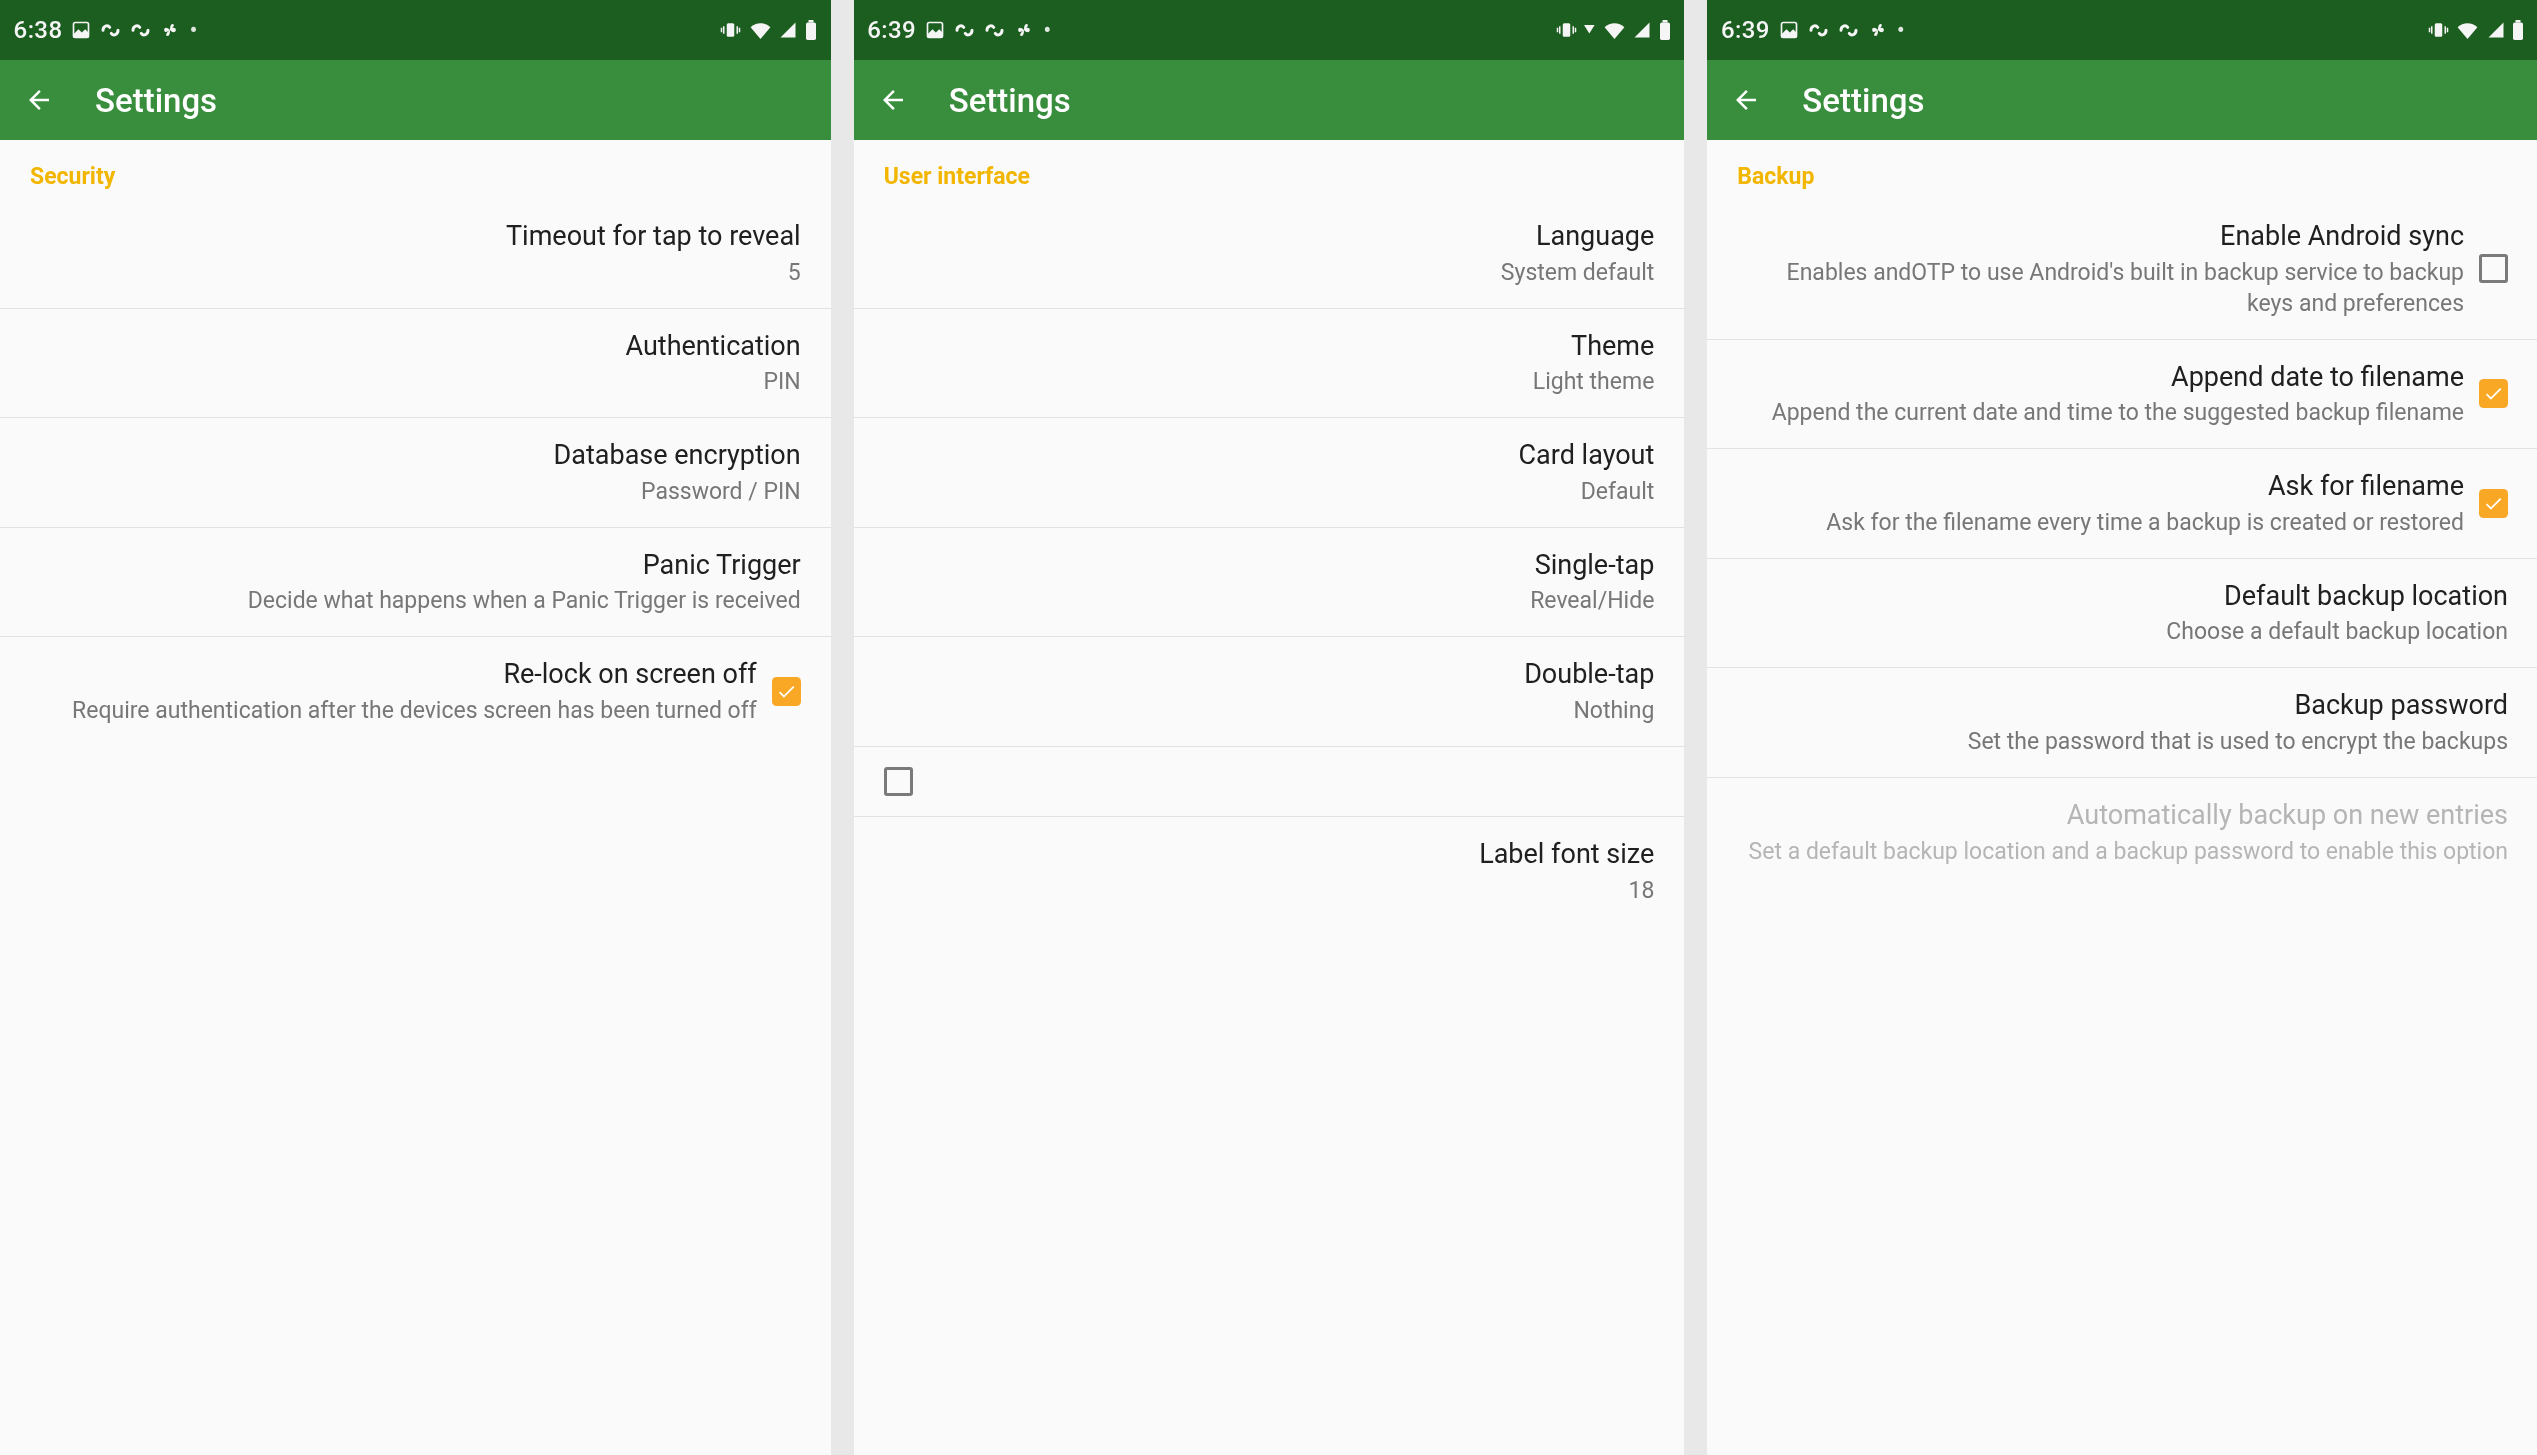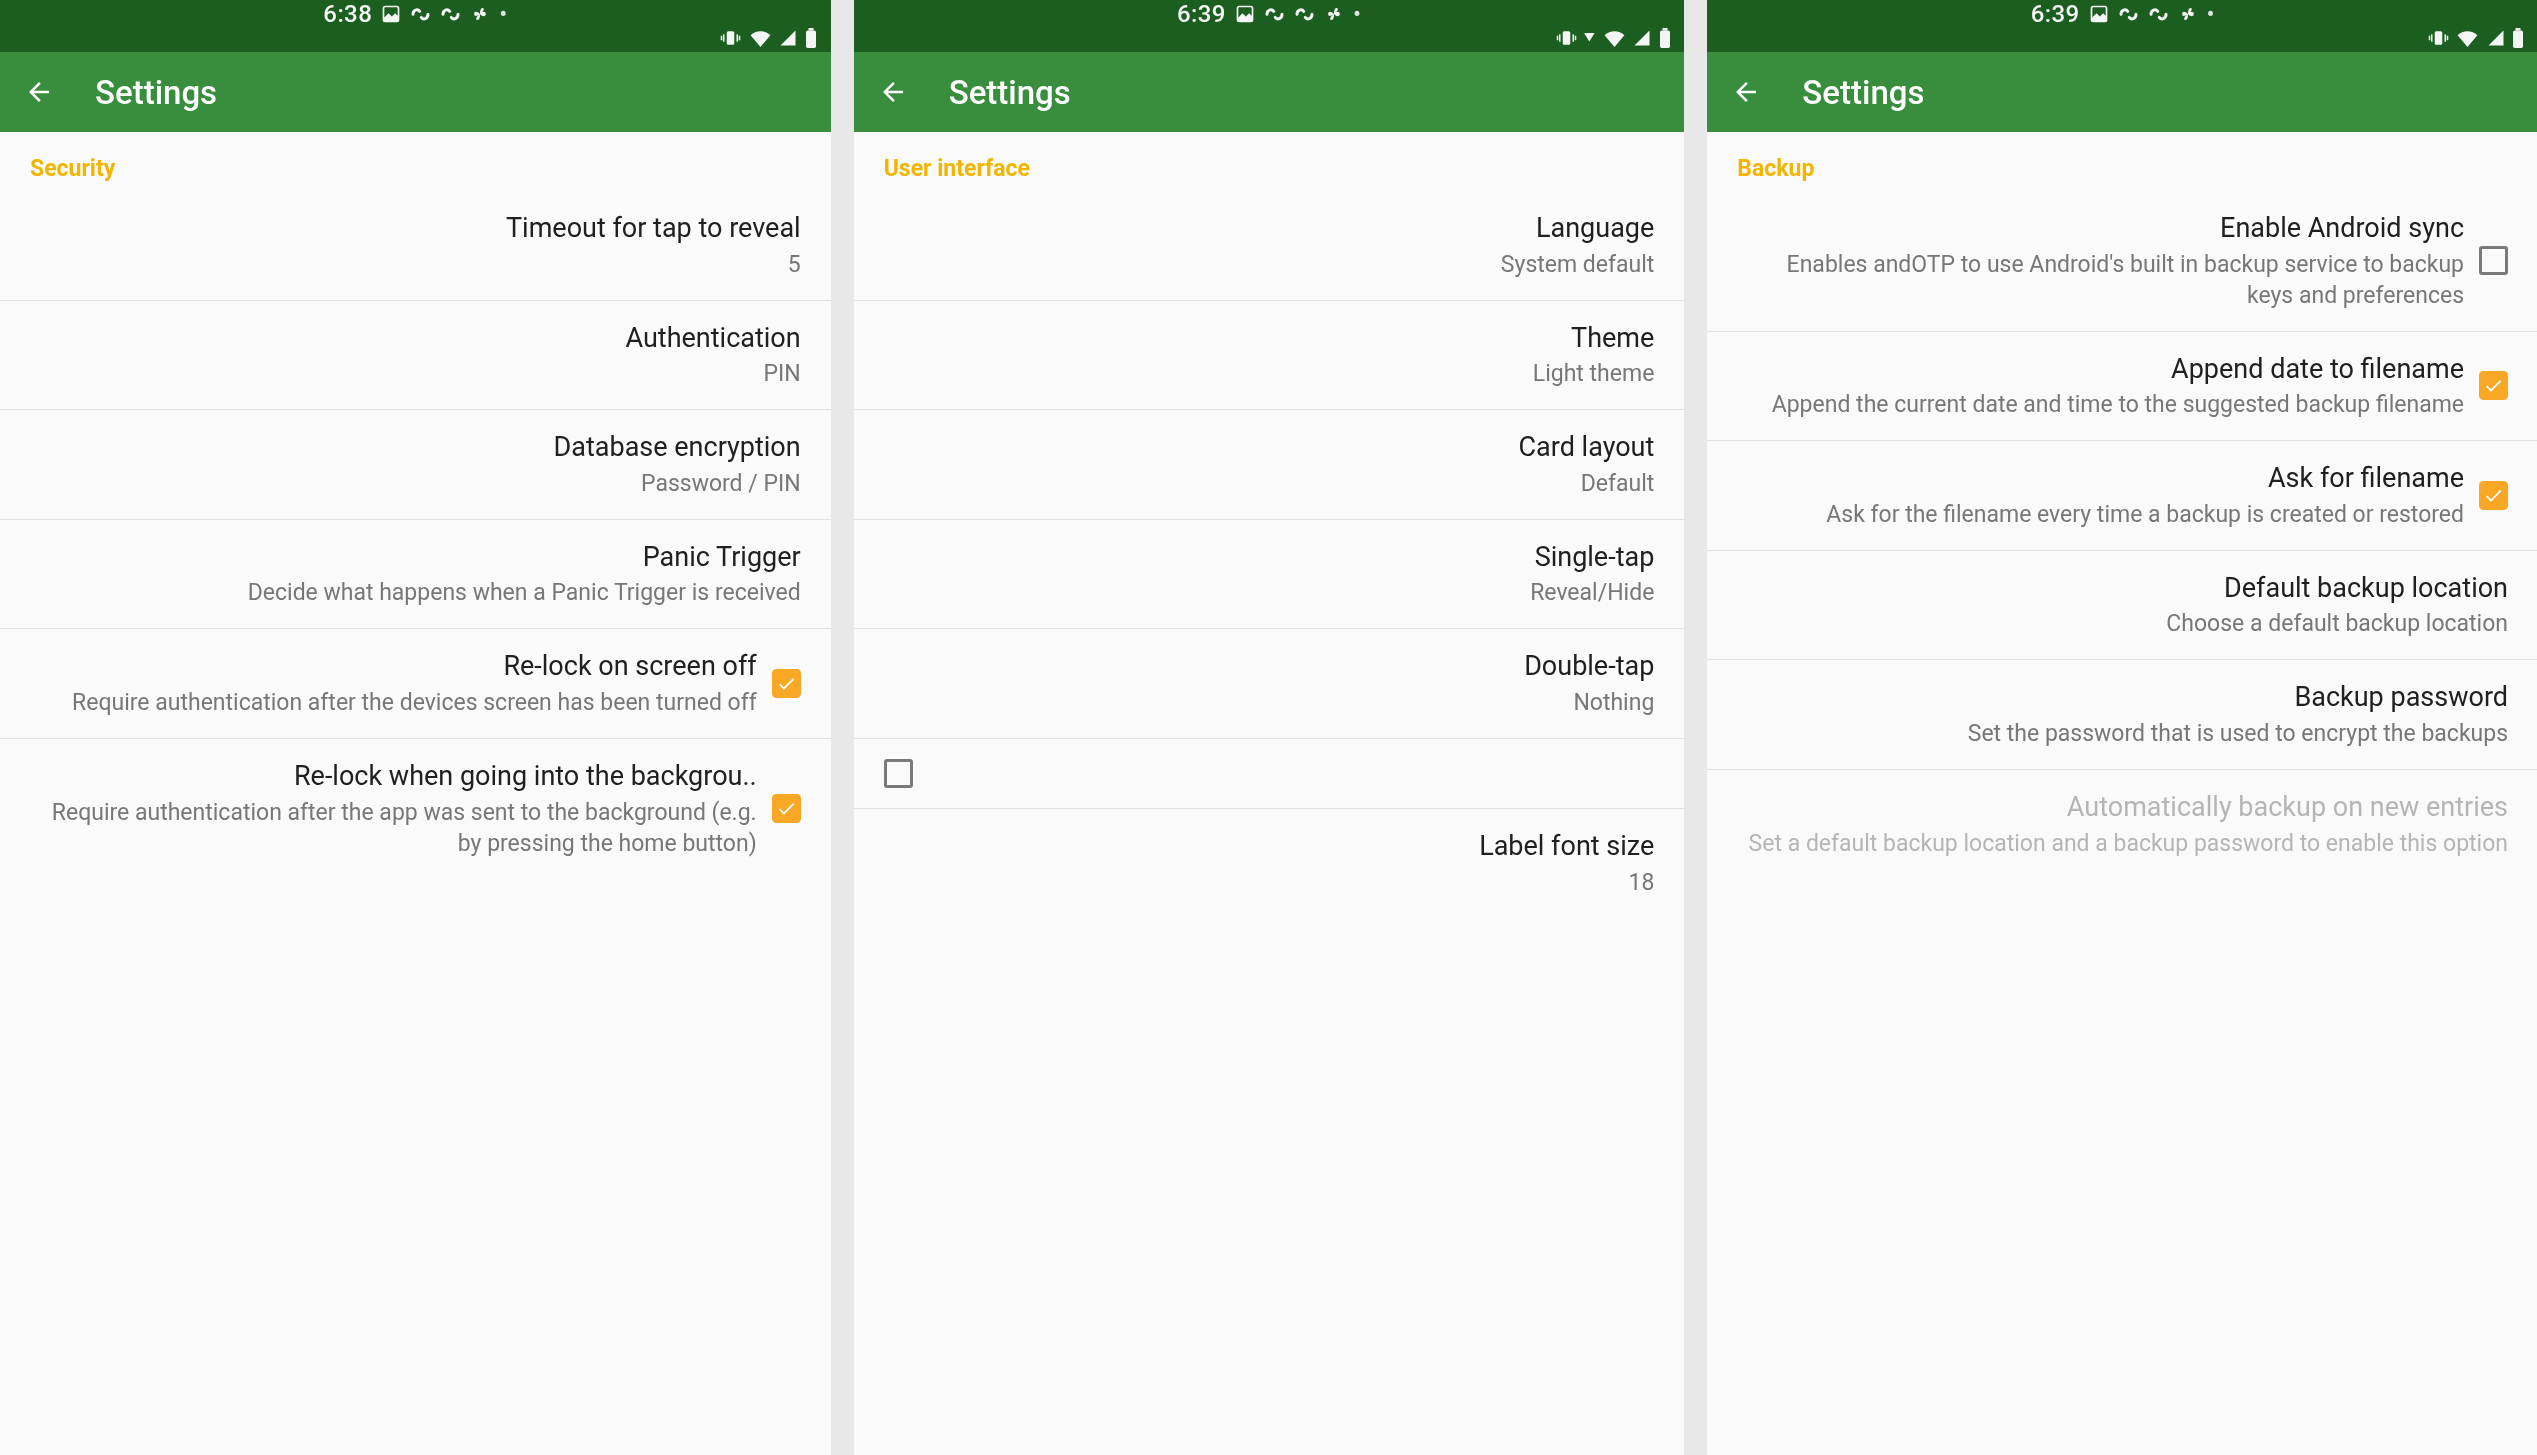--- a/index.html
+++ b/index.html
@@ -14,28 +14,27 @@
   }
   .screen {
     flex: 1;
     background: #fafafa;
     display: flex;
     flex-direction: column;
     overflow: hidden;
     position: relative;
   }
   .statusbar {
-    height: 52px;
+    height: 60px;
     background: #1B5E20;
     color: #f5f5f5;
     display: flex;
     align-items: center;
     padding: 0 13.6px;
     font-size: 23px;
-    flex-direction: column;
   }
   .statusbar .left { display: flex; align-items: center; gap: 9px; }
   .statusbar .right { margin-left: auto; display: flex; align-items: center; gap: 7.6px; }
   .statusbar .clock { font-weight: 500; letter-spacing: 0.4px; font-size: 24px; }
   .statusbar svg { display: block; }
   .statusbar .dot { font-size: 24px; line-height: 1; opacity: 0.9; }
   .appbar {
     height: 80px;
     background: #388E3C;
     color: #ffffff;
@@ -210,31 +209,20 @@
       <div class="setting-text">
         <div class="setting-title">Re-lock on screen off</div>
         <div class="setting-sub">Require authentication after the devices screen has been turned off</div>
       </div>
       <div class="checkbox checked">
         <svg width="21" height="21" viewBox="0 0 24 24" fill="#ffffff">
             <path d="M9 16.17 4.83 12l-1.42 1.41L9 19 21 7l-1.41-1.41z"></path>
           </svg>
       </div>
     </div>
-    <div class="setting-row">
-      <div class="setting-text">
-        <div class="setting-title nowrap">Re-lock when going into the backgrou..</div>
-        <div class="setting-sub">Require authentication after the app was sent to the background (e.g. by pressing the home button)</div>
-      </div>
-      <div class="checkbox checked">
-        <svg width="21" height="21" viewBox="0 0 24 24" fill="#ffffff">
-            <path d="M9 16.17 4.83 12l-1.42 1.41L9 19 21 7l-1.41-1.41z"></path>
-          </svg>
-      </div>
-    </div>
   </div>
 </div>
 
 <div class="screen">
   <div class="statusbar">
     <div class="left">
       <span class="clock">6:39</span>
       <span>
         <svg width="20" height="20" viewBox="0 0 24 24" fill="#f5f5f5">
             <rect x="3" y="3" width="18" height="18" rx="2" stroke="#f5f5f5" stroke-width="2" fill="none"></rect>

